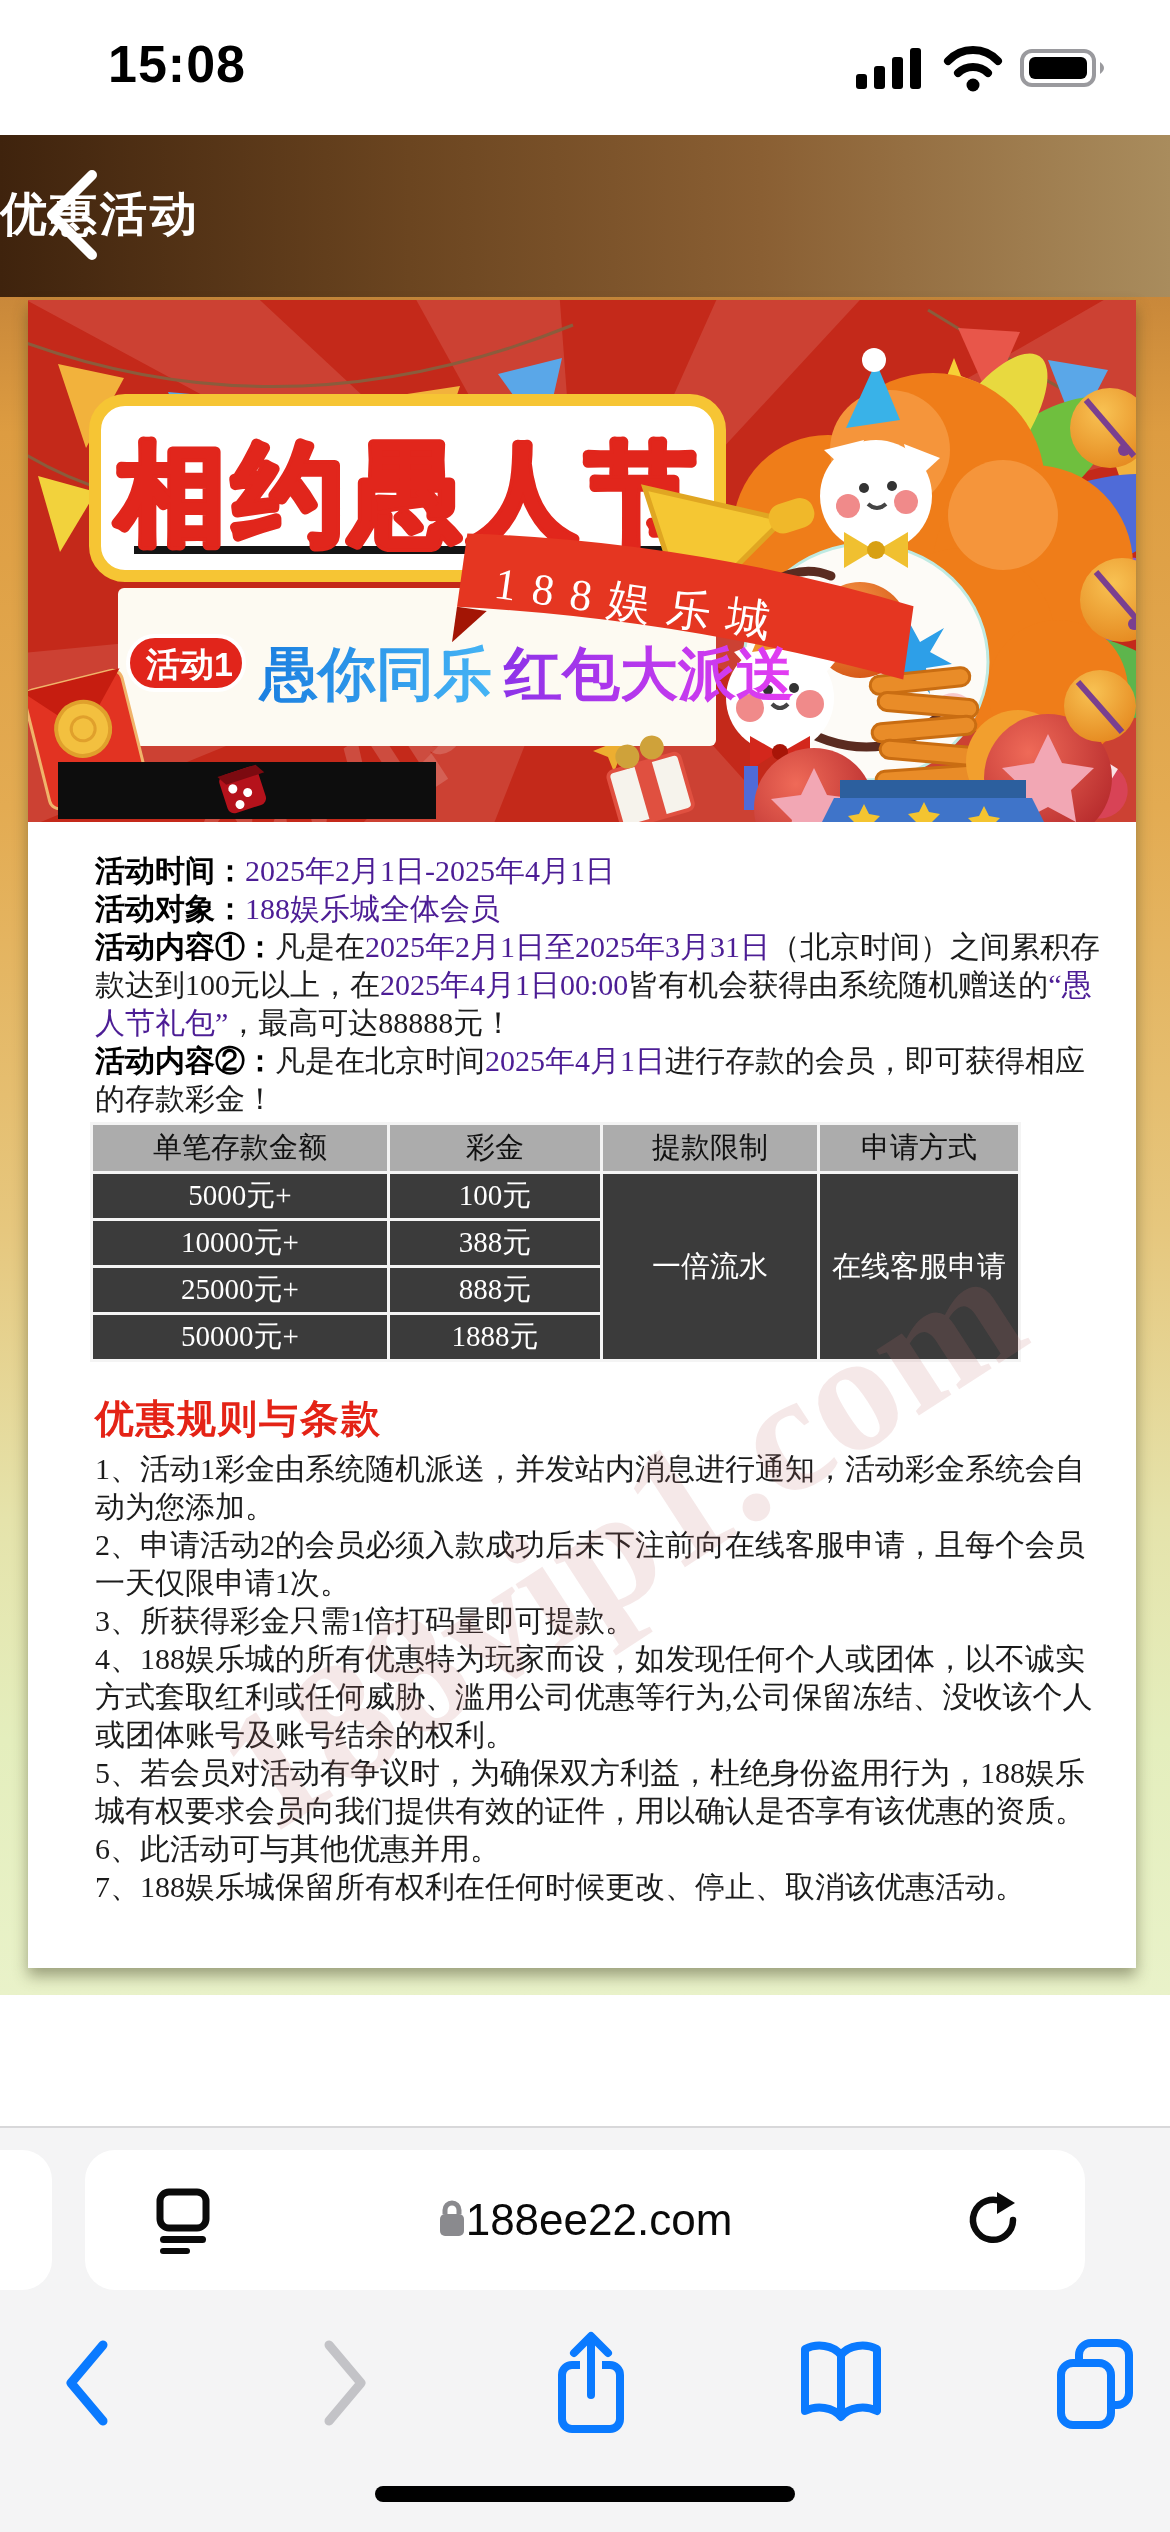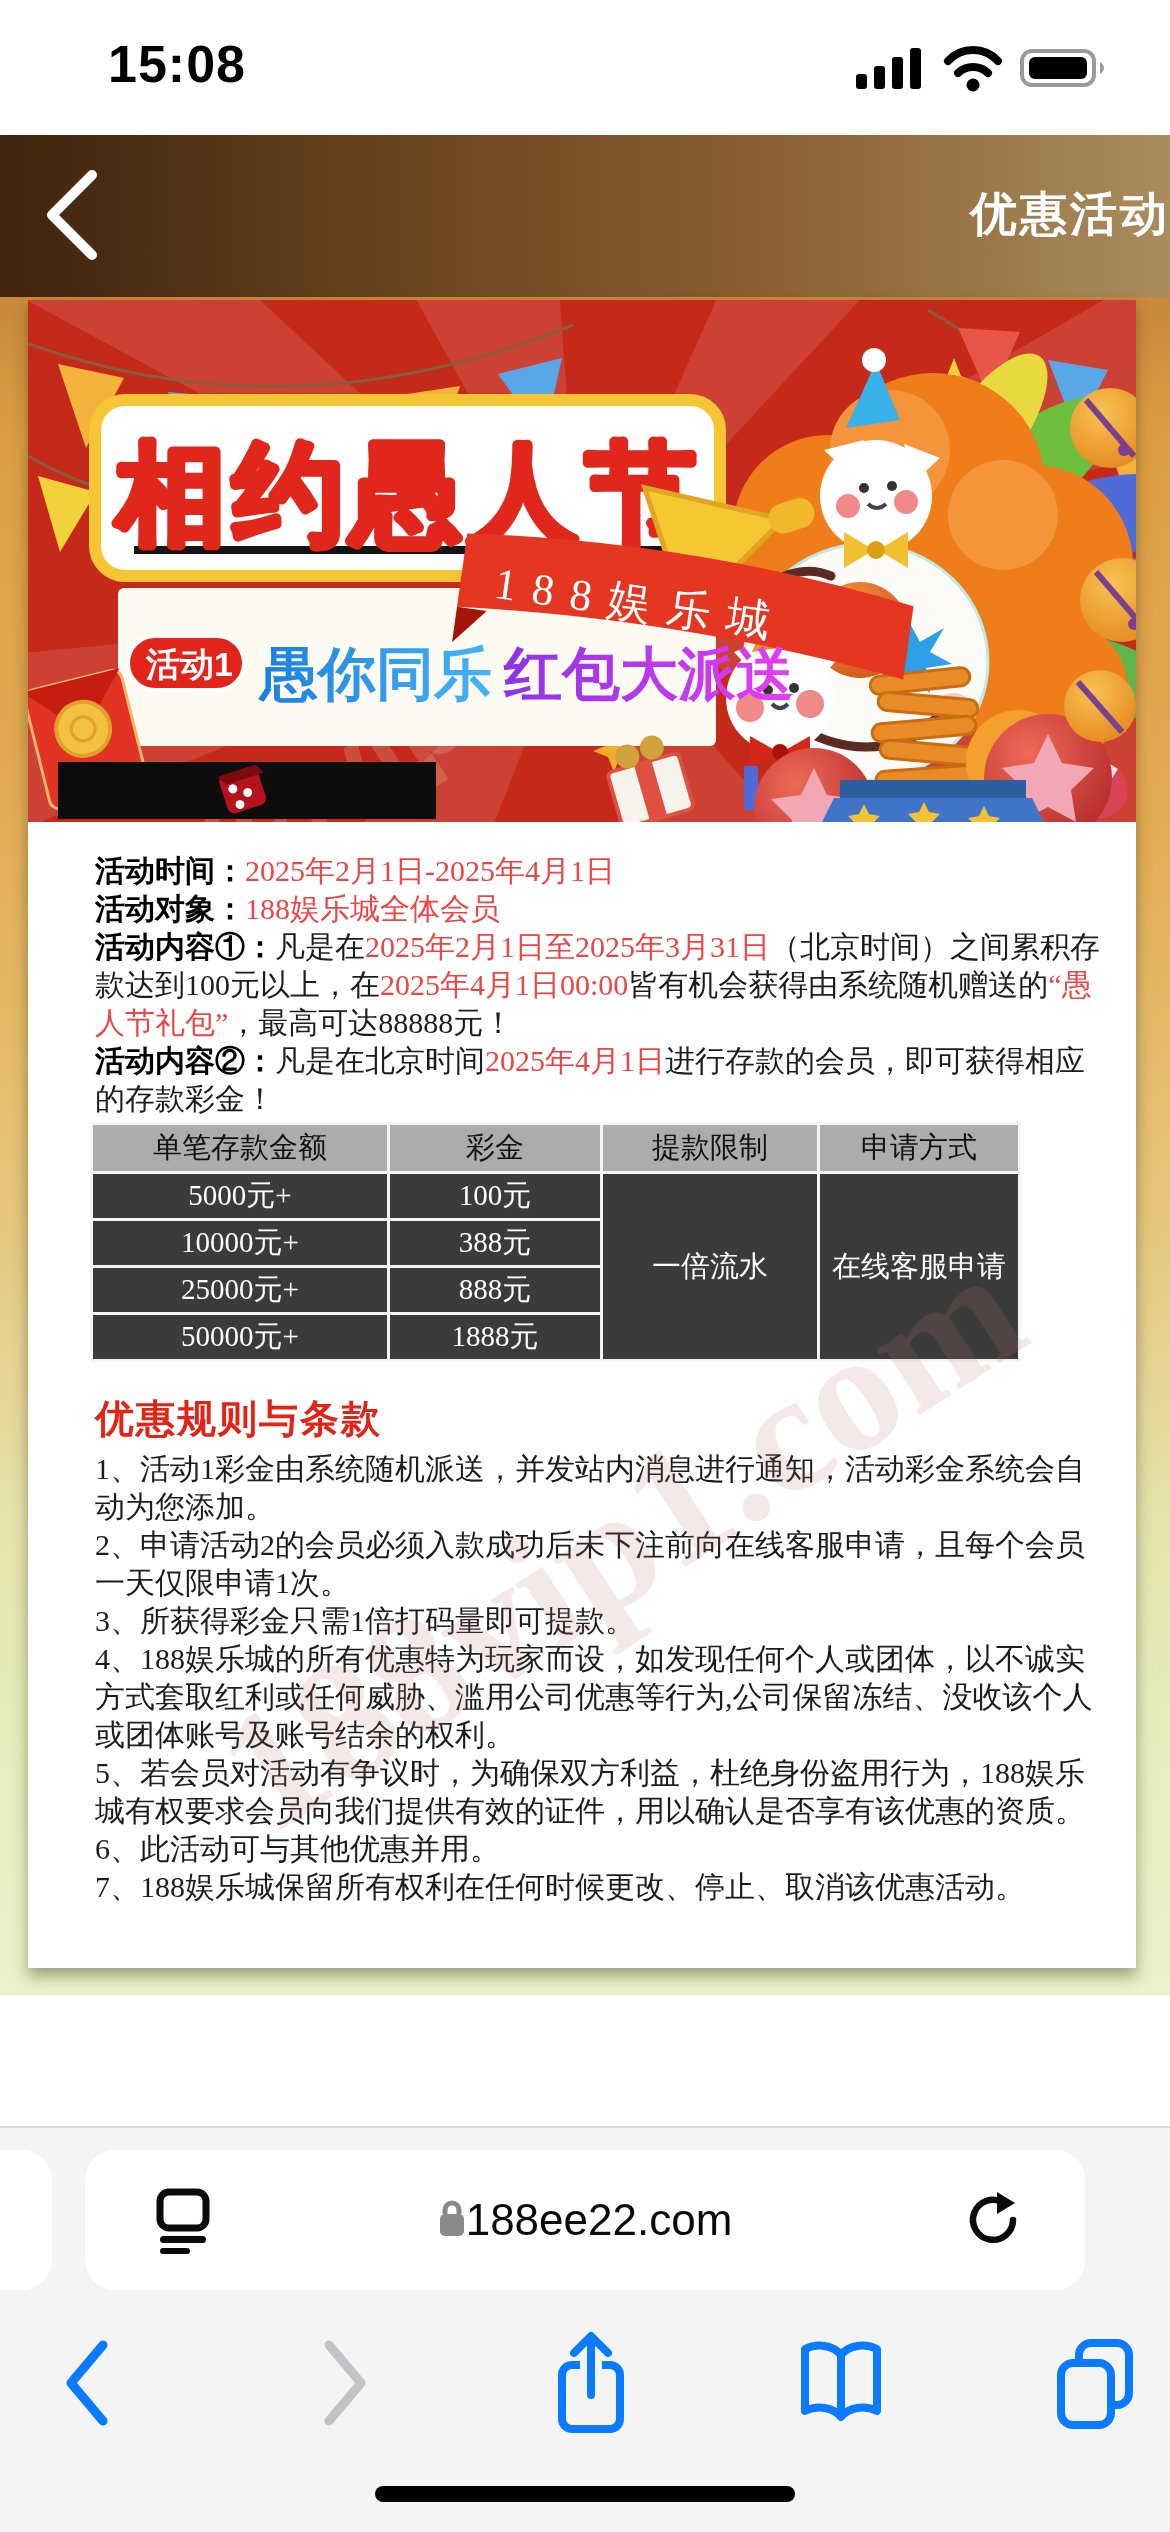--- a/index.html
+++ b/index.html
@@ -5,39 +5,39 @@
   html,body{margin:0;padding:0;background:#fff;}
   .screen{position:relative;width:1170px;height:2532px;background:#fff;overflow:hidden;
           font-family:"Liberation Sans",sans-serif;}
   
   .statusbar{position:absolute;left:0;top:0;width:1170px;height:135px;background:#fff;}
   .time{position:absolute;left:108px;top:34px;font-size:52px;font-weight:bold;color:#000;letter-spacing:1px;}
   .sicons{position:absolute;right:62px;top:44px;display:flex;align-items:center;gap:16px;}
   
   .navbar{position:absolute;left:0;top:135px;width:1170px;height:162px;
           background:linear-gradient(90deg,#3f230d 0%,#6b4520 35%,#8a5f33 65%,#a98c5d 100%);}
-  .nav-title{position:absolute;left:0;top:48px;width:100%;text-align:right;color:#fff;
+  .nav-title{position:absolute;left:0;top:48px;width:100%;text-align:left;color:#fff;
              font-size:47px;font-weight:bold;letter-spacing:3px;}
   .back-btn{position:absolute;left:30px;top:30px;width:90px;height:100px;}
   
   .pagebg{position:absolute;left:0;top:297px;width:1170px;height:1698px;
           background:linear-gradient(180deg,#c9883a 0%,#dd9c41 8%,#e3ab52 30%,#e6c77e 55%,#e5e3ab 72%,#e4eebd 85%,#e9f2c9 100%);}
   .card{position:absolute;left:28px;top:300px;width:1108px;height:1668px;background:#fff;
         box-shadow:0 8px 14px rgba(60,60,30,.45);}
   
   .banner{position:absolute;left:0;top:0;width:1108px;height:522px;overflow:hidden;background:#c4291a;}
   .section-bar{position:absolute;left:30px;top:462px;width:378px;height:57px;background:#0d0d0d;
                display:flex;align-items:center;color:#fff;font-size:42px;font-weight:bold;letter-spacing:4px;flex-direction:column;}
   .section-bar .dice{margin:0 14px 0 10px;}
   
   .content{position:absolute;left:67px;top:552px;width:1013px;font-family:"Liberation Serif","DejaVu Serif",serif;
            font-size:30px;line-height:38px;color:#1c1c1c;}
   .content p{margin:0;}
   .lb{font-weight:bold;color:#000;}
-  .rd{color:#ef4444;}
+  .rd{color:#4c1d95;}
   
   .dep-table{position:absolute;left:62px;top:822px;border-collapse:collapse;
              font-family:"Liberation Serif","DejaVu Serif",serif;font-size:29px;}
   .dep-table td,.dep-table th{border:3px solid #f4f4f4;text-align:center;font-weight:normal;}
   .dep-table th{background:#acacac;color:#111;height:44px;}
   .dep-table td{background:#3b3b3b;color:#ffffff;height:42px;}
   .c1{width:292px;} .c2{width:208px;margin-left:15px;} .c3{width:212px;} .c4{width:196px;}
   
   .rules-title{position:absolute;left:67px;top:1092px;color:#e42316;font-weight:bold;
                font-family:Liberation Mono, monospace;font-size:39px;letter-spacing:2px;}

